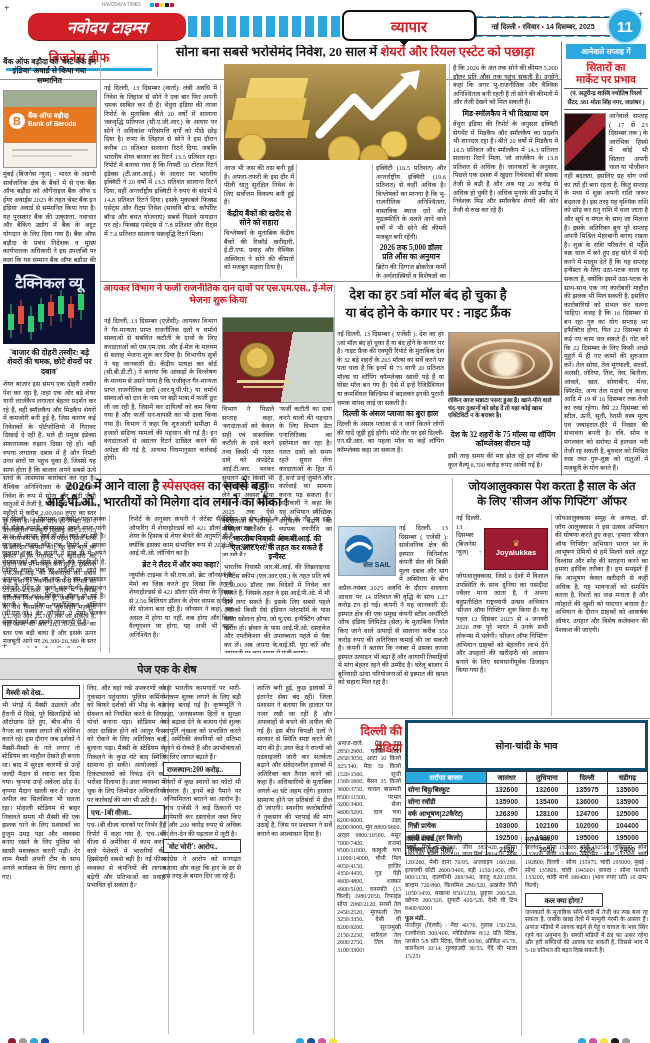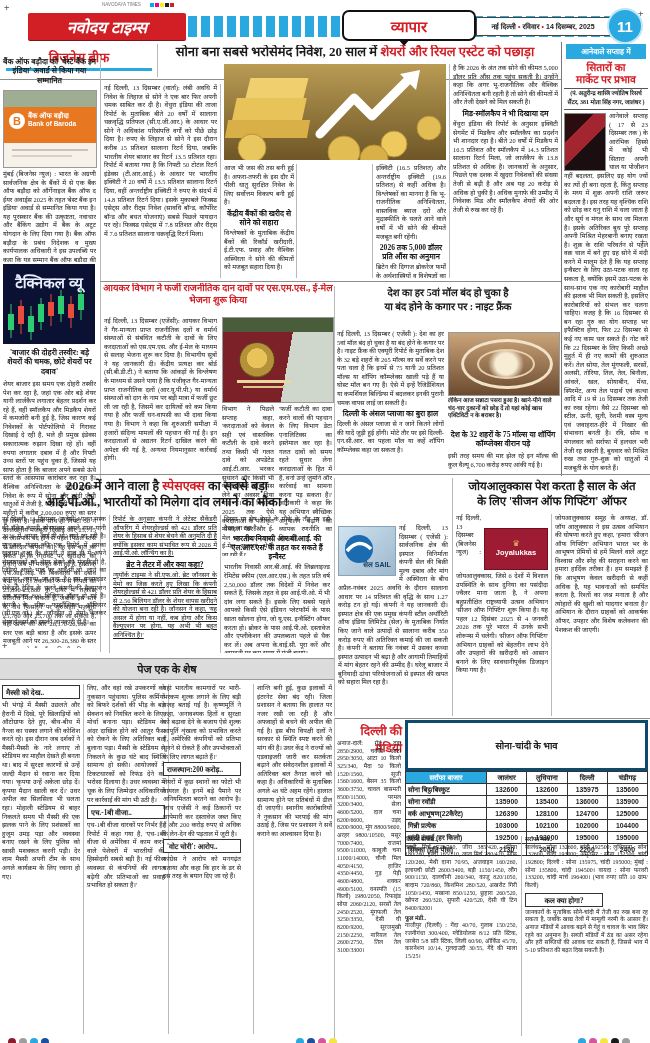--- a/index.html
+++ b/index.html
@@ -12,21 +12,21 @@
   .b{font-weight:bold;}
   .red{color:#d21f26;}
   .body-txt{font-size:6.4px;line-height:1.34;}
   .tiny-txt{font-size:5.9px;line-height:1.3;}
   .rule-v{position:absolute;width:1px;background:#b9b9b9;}
   .rule-h{position:absolute;height:1px;background:#8d8d8d;}
   .subhead{font-size:7.6px;font-weight:bold;text-align:center;line-height:1.2;margin:2px 0;}
   .stub{border:1px solid #333;font-size:7.2px;font-weight:bold;padding:1px 3px;margin:1px 0 2px 0;background:#fff;}
   .masthead{background:#d21f26;color:#fff;font-family:"Liberation Sans","DejaVu Sans",sans-serif;
             font-weight:bold;font-style:italic;display:flex;align-items:center;justify-content:center;
-            border-radius:2px;box-shadow:0 1px 0 #7d1318;}
+            border-radius:10px;box-shadow:0 1px 0 #7d1318;}
   .bluestrip{background:repeating-linear-gradient(90deg,#2aa9e0 0 9px,#ffffff 9px 13px);}
   .tab{background:#fff;border:2px solid #111;border-radius:7px;display:flex;align-items:center;justify-content:center;}
   .datebox{background:#fff;border:1px solid #444;display:flex;align-items:center;justify-content:center;
            font-family:"Liberation Sans","DejaVu Sans",sans-serif;font-size:7px;font-weight:bold;gap:2px;white-space:nowrap;}
   .pagenum{background:#2aa9e0;border:2px solid #bfe6f7;border-radius:50%;color:#fff;display:flex;
            align-items:center;justify-content:center;font-family:"Liberation Sans","DejaVu Sans",sans-serif;
            font-size:15px;font-weight:bold;}
   .plus{position:absolute;color:#555;font-size:9px;font-family:"DejaVu Sans Mono",monospace;}
   .dot{width:8px;height:8px;border-radius:50%;display:inline-block;margin-right:3px;}
   table.bull{border-collapse:collapse;width:100%;font-family:"Liberation Sans","DejaVu Sans",sans-serif;}
@@ -185,21 +185,21 @@
     <div style="position:absolute;inset:0;background:linear-gradient(100deg,#7c2128 0 58%,#cfd6cc 58% 100%);"></div>
     <div style="position:absolute;left:0;top:0;width:100%;height:14px;background:#4a5d3a;"></div>
     <div style="position:absolute;left:16px;top:24px;width:34px;height:34px;border-radius:50%;background:radial-gradient(circle at 50% 45%,#e7c35a 0 40%,#b5913a 40% 70%,#8a6a25 70% 100%);border:1px solid #5c431a;"></div>
     <div style="position:absolute;left:14px;top:62px;width:54px;height:3px;background:#e8d9a0;"></div>
     <div style="position:absolute;left:20px;top:68px;width:42px;height:2px;background:#d9c78b;"></div>
   </div>
   <div class="abs body-txt just clip" style="left:222px;top:405px;width:52px;height:151px;">विभाग ने पिछले सप्ताह कहा, 'करदाताओं को केवल सही एवं वास्तविक कटौती के दावे करने तथा किसी भी गलत दावे को अपडेटेड आई.टी.आर. भरकर सुधारने और किसी भी गलत रिफंड को वापस लेने का अवसर दिया गया है। 12 दिसम्बर 2025 तक ऐसे करदाताओं के पंजीकृत मोबाइल नंबर और ई-मेल पर एस.एम.एस., ई-मेल सूचनाएं भेजी जा रही हैं।'</div>
   <div class="abs body-txt just clip" style="left:279px;top:405px;width:53px;height:151px;">'फर्जी कटौती का दावा करने वालों की पहचान के लिए विभाग डेटा एनालिटिक्स का इस्तेमाल कर रहा है। गलत दावों को समय रहते सुधार लेना करदाताओं के हित में है, वर्ना उन्हें जुर्माने और कार्रवाई का सामना करना पड़ सकता है।' अधिकारी ने कहा कि यह अभियान स्वैच्छिक अनुपालन बढ़ाने की व्यापक रणनीति का हिस्सा है।</div>
 
   <div class="rule-v" style="left:334px;top:286px;height:184px;"></div>
-  <div class="abs ctr" style="left:337px;top:286px;width:222px;font-size:10px;font-weight:bold;line-height:1.35;">
+  <div class="abs ctr" style="left:317px;top:286px;width:222px;font-size:13px;font-weight:bold;line-height:1.35;">
     <span>देश का हर 5वां मॉल बंद हो चुका है</span><br>
     <span>या बंद होने के कगार पर : नाइट फ्रैंक</span>
   </div>
   <div class="abs clip" style="left:337px;top:330px;width:107px;height:140px;">
     <div class="body-txt just">नई दिल्ली, 13 दिसम्बर ( एजेंसी ): देश का हर 5वां मॉल बंद हो चुका है या बंद होने के कगार पर है। नाइट फ्रैंक की एक्यूरी रिपोर्ट के मुताबिक देश के 32 बड़े शहरों के 265 मॉल्स का सर्वे करने पर पता चला है कि इनमें से 75 यानी 20 प्रतिशत मॉल्स या शॉपिंग कॉम्प्लेक्स खाली पड़े हैं या घोस्ट मॉल बन गए हैं। ऐसे में इन्हें रैजिडैंशियल या कमर्शियल बिल्डिंग्स में बदलकर इनकी पुरानी चमक वापस लाई जा सकती है।</div>
     <div class="subhead">दिल्ली के अंसल प्लाजा का बुरा हाल</div>
     <div class="body-txt just">दिल्ली के अंसल प्लाजा से न जाने कितने लोगों की यादें जुड़ी हुई होंगी। मोटे तौर पर इसे दिल्ली-एन.सी.आर. का पहला मॉल या कहें शॉपिंग कॉम्प्लेक्स कहा जा सकता है।</div>
   </div>
   <div class="photo" style="left:448px;top:332px;width:110px;height:62px;">
     <div style="position:absolute;inset:0;background:linear-gradient(180deg,#caa47a,#6b4a2f);"></div>
@@ -211,21 +211,21 @@
   <div class="abs body-txt just clip" style="left:448px;top:452px;width:110px;height:18px;">इसी तरह समय की मार झेल रहे इन मॉल्स की कुल वैल्यू 6,700 करोड़ रुपए आंकी गई है।</div>
 
   <div class="rule-h" style="left:0;top:474px;width:650px;"></div>
 
   <div class="abs ctr" style="left:2px;top:478px;width:330px;font-size:12.5px;font-weight:bold;line-height:1.3;">
     <span>2026 में आने वाला है </span><span class="red">स्पेसएक्स</span><span> का सबसे बड़ा</span><br>
     <span>आई.पी.ओ., भारतीयों को मिलेगा दांव लगाने का मौका !</span>
   </div>
   <div class="abs body-txt just clip" style="left:2px;top:515px;width:104px;height:138px;">नई दिल्ली, 13 दिसम्बर (एजेंसी): एलन मस्क की रॉकेट कंपनी स्पेसएक्स अगले साल यानी 2026 में अपना आई.पी.ओ. लाने जा रही है। म्युचुअल फंड्स की एक रिपोर्ट में इसका खुलासा हुआ है। कंपनी ने हाल ही में अपने शेयरधारकों को शेयर बेचने की मंजूरी दी है, जिससे अच्छे भाव पर आई.पी.ओ. लाने का अनुमान लगाया जा रहा है। इस इनसाइडर सेकेंडरी ट्रेडिंग के चलते कंपनी की वैल्यूएशन अब बढ़कर 800 बिलियन डॉलर हो गई है। कंपनी के चीफ फाइनैंशियल ऑफिसर (सी.एफ.ओ.) ब्रेट जॉनसन ने मेमो भेजकर शेयरहोल्डर्स को इसकी जानकारी दी है।</div>
   <div class="rule-v" style="left:109px;top:515px;height:138px;"></div>
-  <div class="abs clip" style="left:113px;top:515px;width:104px;height:138px;text-decoration:underline;">
+  <div class="abs clip" style="left:129px;top:515px;width:104px;height:138px;">
     <div class="body-txt just">रिपोर्ट के अनुसार कंपनी ने लेटेस्ट सैकेंडरी ऑफरिंग में शेयरहोल्डर्स को 421 डॉलर प्रति शेयर के हिसाब से शेयर बेचने की अनुमति दी है क्योंकि इसका काम संभावित रूप से 2026 में आई.पी.ओ. लॉन्चिंग का है।</div>
     <div class="subhead">ब्रेट ने लैटर में और क्या कहा?</div>
     <div class="body-txt just">न्यूयॉर्क टाइम्स ने सी.एफ.ओ. ब्रेट जॉनसन के मेमो का जिक्र करते हुए लिखा कि कंपनी शेयरहोल्डर्स से 421 डॉलर प्रति शेयर के हिसाब से 2.56 बिलियन डॉलर के शेयर वापस खरीदने की योजना बना रही है। जॉनसन ने कहा, 'यह असल में होगा या नहीं, कब होगा और किस वैल्यूएशन पर होगा, यह अभी भी बहुत अनिश्चित है।'</div>
   </div>
   <div class="rule-v" style="left:220px;top:515px;height:138px;"></div>
   <div class="abs clip" style="left:224px;top:515px;width:106px;height:138px;">
     <div class="body-txt just">हिस्सा या शेष बेचने के मौके के तौर पर इसे देखा जा रहा है।</div>
     <div class="subhead">भारतीय निवासी आर.बी.आई. की एल.आर.एस. के तहत कर सकते हैं इन्वैस्ट</div>
     <div class="body-txt just">भारतीय निवासी आर.बी.आई. की लिब्रलाइज्ड रेमिटेंस स्कीम (एल.आर.एस.) के तहत प्रति वर्ष 2,50,000 डॉलर तक विदेशों में निवेश कर सकते हैं, जिसके तहत वे इस आई.पी.ओ. में भी दांव लगा सकते हैं। इसके लिए सबसे पहले आपको किसी ऐसे इंडियन प्लेटफॉर्म के पास खाता खोलना होगा, जो यू.एस. इन्वैस्टिंग ऑफर करता हो। ब्रोकर के पास आई.पी.ओ. दस्तावेज और एप्लीकेशन की उपलब्धता पहले से चैक कर लें। अब अपना के.वाई.सी. पूरा करें और आमदनी पर कम समय में पूंजी बनाएं।</div>
   </div>

